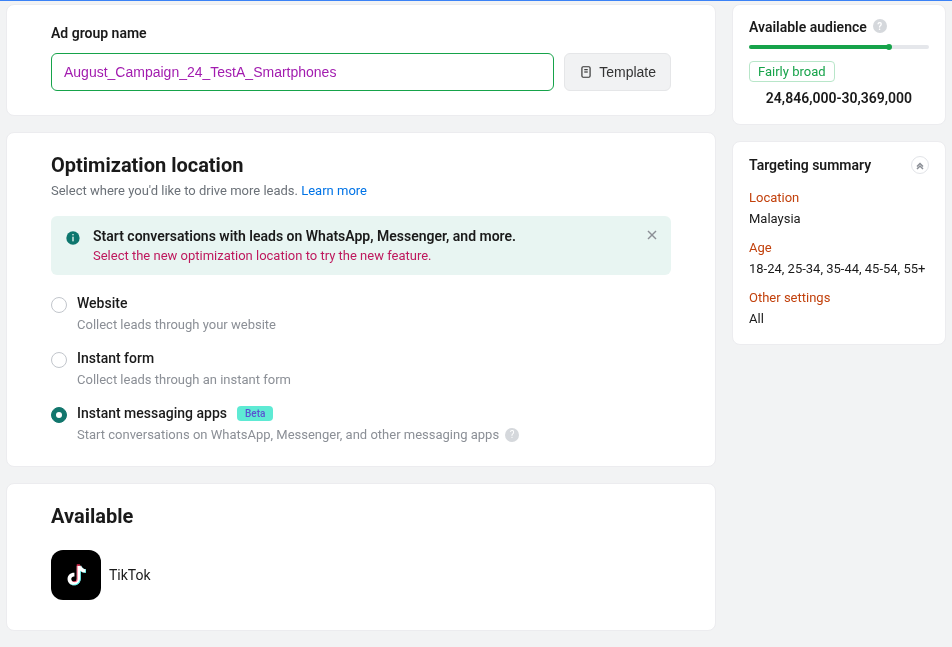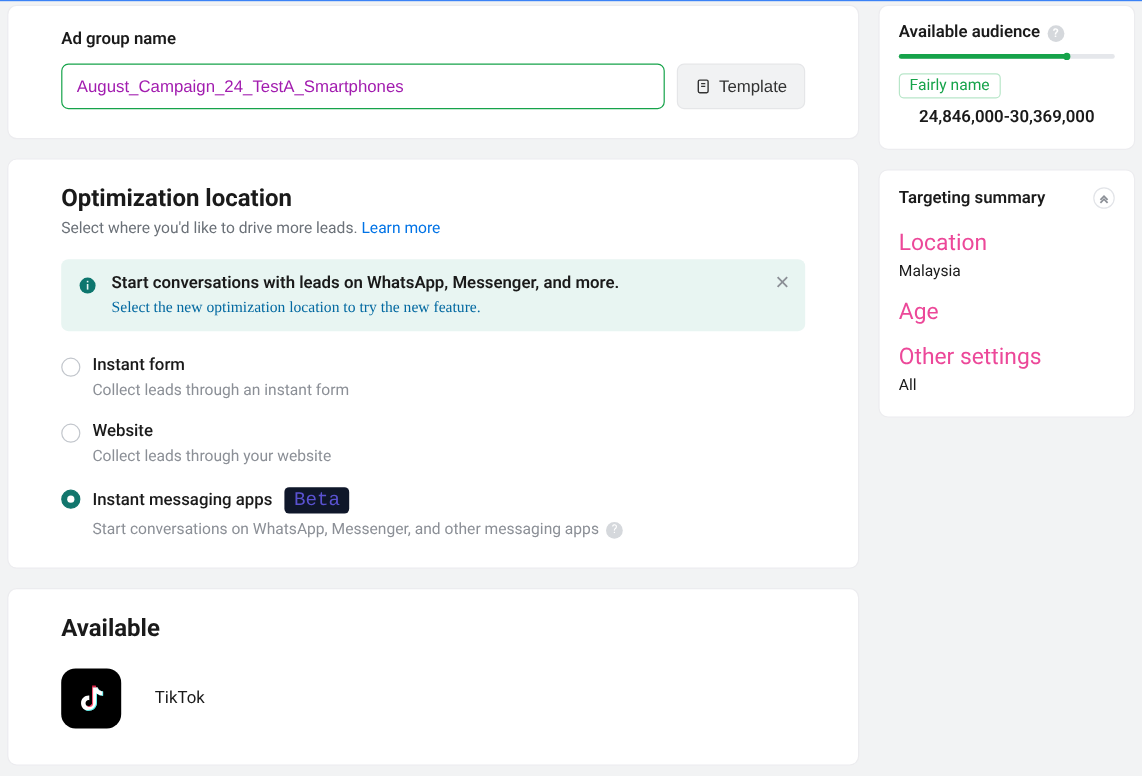--- a/index.html
+++ b/index.html
@@ -71,21 +71,21 @@
     margin-bottom: 20px;
     position: relative;
   }
   .info-banner .icon {
     width: 16px; height: 16px;
     flex: none;
     color: #0d766e;
     margin-top: 2px;
   }
   .info-banner .msg .msg-title { font-weight: 600; font-size: 14px; color: #1a1a1a; }
-  .info-banner .msg .msg-body { font-size: 13px; color: #0369a1; margin-top: 4px; font-family: Liberation Serif, serif; }
+  .info-banner .msg .msg-body { font-size: 13px; color: #be185d; margin-top: 4px; }
   .info-banner .close {
     position: absolute; right: 10px; top: 10px;
     width: 18px; height: 18px;
     color: #8b8f96;
     cursor: pointer;
     display: flex; align-items: center; justify-content: center;
   }
 
   .radio-list { display: flex; flex-direction: column; gap: 18px; }
   .radio-item { display: flex; align-items: flex-start; gap: 10px; }
@@ -98,46 +98,45 @@
   }
   .radio.selected { border-color: #12766d; background: #12766d; }
   .radio.selected::after {
     content: "";
     position: absolute; inset: 4px;
     background: #fff; border-radius: 50%;
   }
   .radio-body .r-title { font-size: 14px; font-weight: 500; color: #1a1a1a; display: flex; align-items: center; gap: 10px; }
   .radio-body .r-desc { font-size: 13px; color: #8b8f96; margin-top: 6px; display: flex; align-items: center; gap: 6px; }
   .badge {
-    background: #0f172a;
+    background: #5eead4;
     color: #5a52d1;
-    font-size: 16px;
+    font-size: 10px;
     padding: 2px 8px;
     border-radius: 4px;
     font-weight: 500;
-    font-family: Liberation Mono, monospace;
   }
   .help {
     width: 14px; height: 14px; border-radius: 50%;
     background: #d5d8dc; color: #fff;
     font-size: 10px; display: inline-flex;
     align-items: center; justify-content: center;
     flex: none;
   }
 
   
   .placements { padding: 20px 44px 30px 44px; }
-  .placement-row { display: flex; align-items: center; gap: 28px; margin-top: 22px; }
+  .placement-row { display: flex; align-items: center; gap: 8px; margin-top: 22px; }
   .tiktok-tile {
     width: 50px; height: 50px; border-radius: 12px;
     background: #000; display: flex; align-items: center; justify-content: center;
   }
 
   
-  .aa-head { display: flex; align-items: flex-end; gap: 6px; font-size: 14px; font-weight: 600; margin-bottom: 10px; }
+  .aa-head { display: flex; align-items: flex-start; gap: 6px; font-size: 14px; font-weight: 600; margin-bottom: 10px; }
   .aa-bar {
     height: 4px; border-radius: 2px; background: #e5e7eb; position: relative; margin-bottom: 12px;
   }
   .aa-bar .fill {
     height: 100%; border-radius: 2px; background: #16a34a; width: 78%;
   }
   .aa-bar .dot {
     position: absolute; top: 50%; transform: translate(-50%, -50%);
     width: 6px; height: 6px; border-radius: 50%; background: #16a34a; left: 78%;
   }
@@ -155,21 +154,21 @@
 
   
   .ts-head { display: flex; align-items: center; justify-content: space-between; font-size: 14px; font-weight: 600; margin-bottom: 16px; gap: 20px; }
   .ts-head .chev {
     width: 18px; height: 18px;
     border: 1px solid #e2e4e8; border-radius: 50%;
     display: flex; align-items: center; justify-content: center;
     color: #8b8f96; cursor: pointer;
   }
   .ts-group { margin-bottom: 14px; }
-  .ts-label { font-size: 19px; color: #ec4899; margin-bottom: 6px; }
+  .ts-label { font-size: 13px; color: #c2410c; margin-bottom: 6px; }
   .ts-value { font-size: 13px; color: #1a1a1a; }
 </style>
 </head>
 <body>
 
 <div class="page">
   <div class="main">
 
     <div class="card">
       <div class="label-heading">Ad group name</div>
@@ -213,36 +212,36 @@
               <line x1="9" y1="1" x2="1" y2="9"></line>
           </svg>
         </span>
       </div>
 
       <div class="radio-list">
         <div class="radio-item">
           <span class="radio"></span>
           <div class="radio-body">
             <div class="r-title">
+                <span>Website</span>
+              </div>
+            <div class="r-desc">
+                <span>Collect leads through your website</span>
+              </div>
+          </div>
+        </div>
+
+        <div class="radio-item">
+          <span class="radio"></span>
+          <div class="radio-body">
+            <div class="r-title">
                 <span>Instant form</span>
               </div>
             <div class="r-desc">
                 <span>Collect leads through an instant form</span>
-              </div>
-          </div>
-        </div>
-
-        <div class="radio-item">
-          <span class="radio"></span>
-          <div class="radio-body">
-            <div class="r-title">
-                <span>Website</span>
-              </div>
-            <div class="r-desc">
-                <span>Collect leads through your website</span>
               </div>
           </div>
         </div>
 
         <div class="radio-item">
           <span class="radio selected"></span>
           <div class="radio-body">
             <div class="r-title">
               <span>Instant messaging apps</span>
               <span class="badge">Beta</span>
@@ -276,40 +275,41 @@
 
     <div class="card">
       <div class="aa-head">
         <span>Available audience</span>
         <span class="help">?</span>
       </div>
       <div class="aa-bar">
         <div class="fill"></div>
         <div class="dot"></div>
       </div>
-      <div class="aa-tag">Fairly name</div>
+      <div class="aa-tag">Fairly broad</div>
       <div class="aa-range">24,846,000-30,369,000</div>
     </div>
 
     <div class="card">
       <div class="ts-head">
         <span>Targeting summary</span>
         <span class="chev">
           <svg width="10" height="10" viewBox="0 0 10 10" fill="none" stroke="currentColor" stroke-width="1.5">
             <polyline points="2,6.5 5,3.5 8,6.5"></polyline>
             <polyline points="2,9 5,6 8,9"></polyline>
           </svg>
         </span>
       </div>
       <div class="ts-group">
         <div class="ts-label">Location</div>
         <div class="ts-value">Malaysia</div>
       </div>
       <div class="ts-group">
         <div class="ts-label">Age</div>
+        <div class="ts-value">18-24, 25-34, 35-44, 45-54, 55+</div>
       </div>
       <div class="ts-group" style="margin-bottom:0">
         <div class="ts-label">Other settings</div>
         <div class="ts-value">All</div>
       </div>
     </div>
   </div>
 </div>
 
 </body></html>

